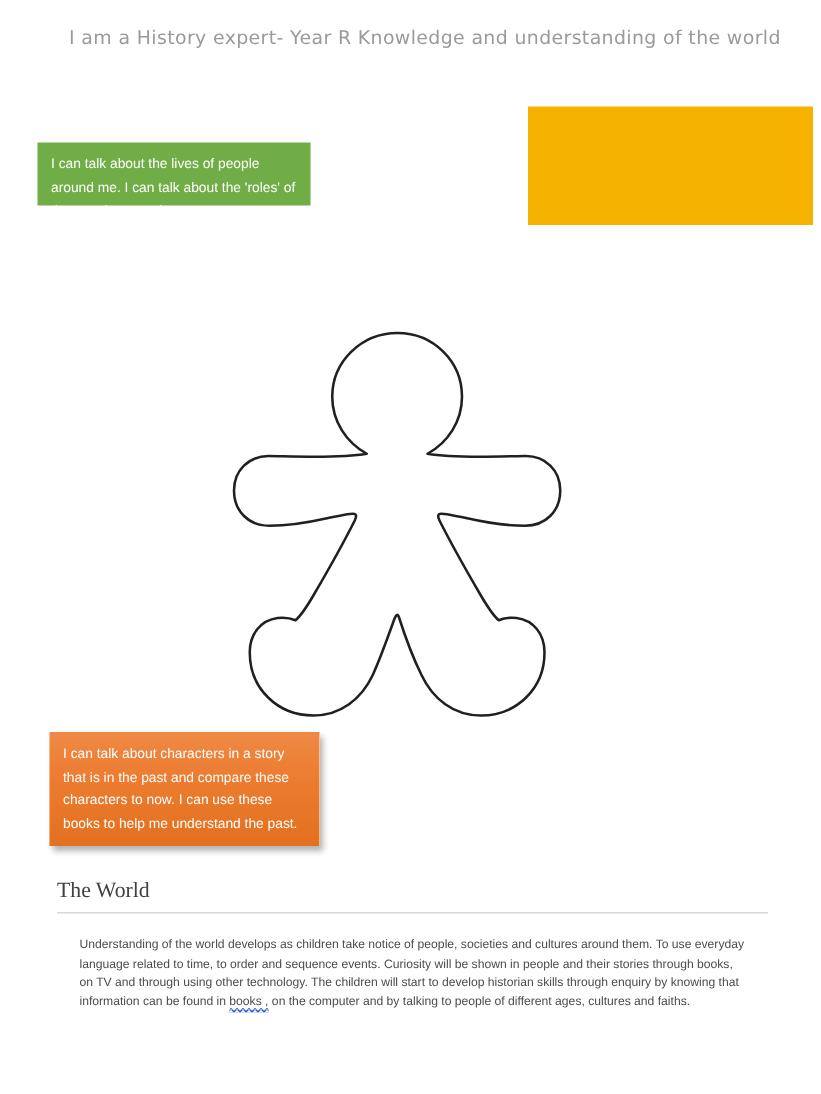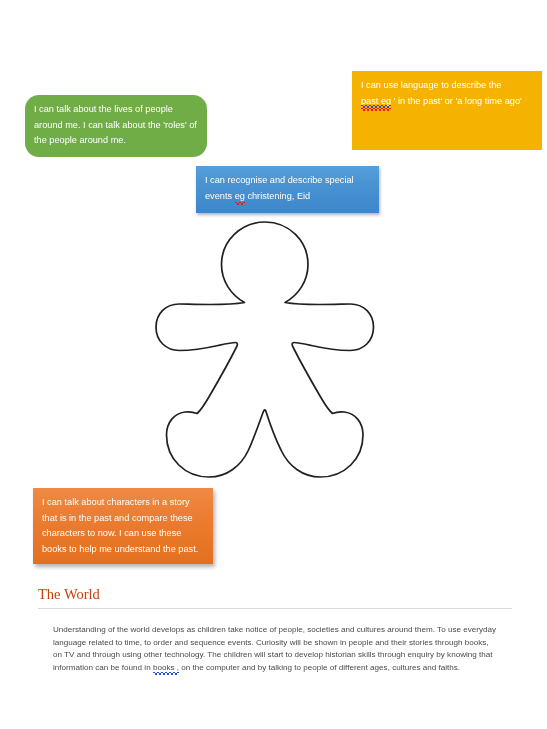--- a/index.html
+++ b/index.html
@@ -47,23 +47,22 @@
     margin: 0;
   }
   .callout p + p {
     margin-top: 14px;
   }
 
   .callout-green {
     left: 25px;
     top: 95px;
     width: 182px;
-    height: 62px;
+    height: 42px;
     background: #70ad47;
-    border-radius: 14px;
   }
   .callout-yellow {
     left: 352px;
     top: 71px;
     width: 190px;
     height: 79px;
     background: #f5b300;
   }
   .callout-blue {
     left: 196px;
@@ -163,21 +162,21 @@
   
   .section {
     position: absolute;
     left: 38px;
     top: 586px;
     width: 474px;
   }
   .section-heading {
     font-family: "Liberation Serif", serif;
     font-size: 14.5px;
-    color: #c2410c;
+    color: #404040;
     margin: 0 0 5px 0;
     font-weight: normal;
   }
   .section-rule {
     height: 1px;
     background: #d9d9d9;
     width: 100%;
     margin-bottom: 14px;
   }
   .section-body {
@@ -187,32 +186,29 @@
     color: #4b4b4b;
     margin: 15px;
     text-align: left;
   }
 </style>
 </head>
 <body>
 
 <div class="page">
 
+  <div class="doc-title">I am a History expert- Year R Knowledge and understanding of the world</div>
 
   <div class="callout callout-green">
     <p>I can talk about the lives of people around me. I can talk about the 'roles' of the people around me.</p>
   </div>
 
   <div class="callout callout-yellow">
-    <p><span>I can use language to describe the </span><span class="sq-stack">past  eg</span><span> ' in the past' or 'a long time ago'</span></p>
-  </div>
-
-  <div class="callout callout-blue">
-    <p><span>I can recognise and describe special events </span><span class="sq-red">eg</span><span> christening, Eid</span></p>
-  </div>
+  </div>
+
 
   <div class="figure-wrap">
     <svg viewBox="0 0 226 268" xmlns="http://www.w3.org/2000/svg">
       <path d="M113 3
                C 89 3, 69.5 22, 69.5 45.5
                C 69.5 62, 79 76, 92.5 83.5
                C 84 85, 72 85.5, 58 85.5
                C 44 85.5, 33 85, 27 85
                C 14 85, 4 94.5, 4 108
                C 4 122, 14 131.5, 27.5 131.5

